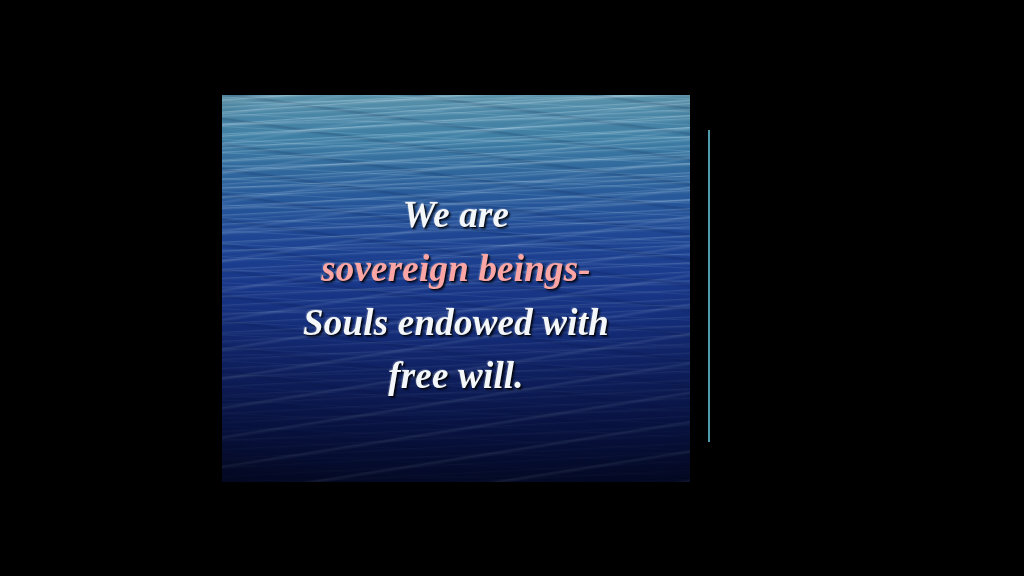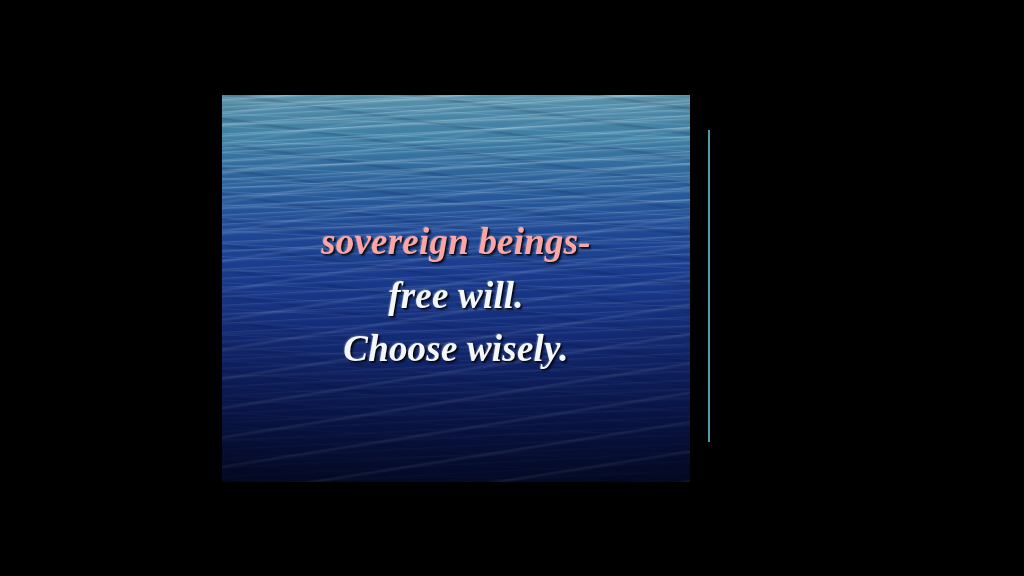--- a/index.html
+++ b/index.html
@@ -200,22 +200,23 @@
 
   <div id="quote-card" style="left: 222px; top: 95px; width: 468px; height: 387px;">
 
     <div class="water-base"></div>
     <div class="water-chop"></div>
     <div class="water-ripples"></div>
     <div class="water-crests"></div>
     <div class="water-vignette"></div>
 
     <div id="quote-text">
+      <div class="quote-line" style="color: rgb(244, 247, 250);">We are</div>
       <div class="quote-line" style="color: #fca5a5;">sovereign beings-</div>
+      <div class="quote-line" style="color: rgb(244, 247, 250);">Souls endowed with</div>
       <div class="quote-line" style="color: rgb(244, 247, 250); text-align: center;">free will.</div>
-      <div class="quote-line" style="color: rgb(244, 247, 250);">Choose wisely.</div>
     </div>
 
   </div>
 
   <div id="accent-rule" style="left: 708px; top: 130px; width: 2px; height: 312px; background: rgb(77, 155, 171);"></div>
 
 </div>
 
 </body></html>

